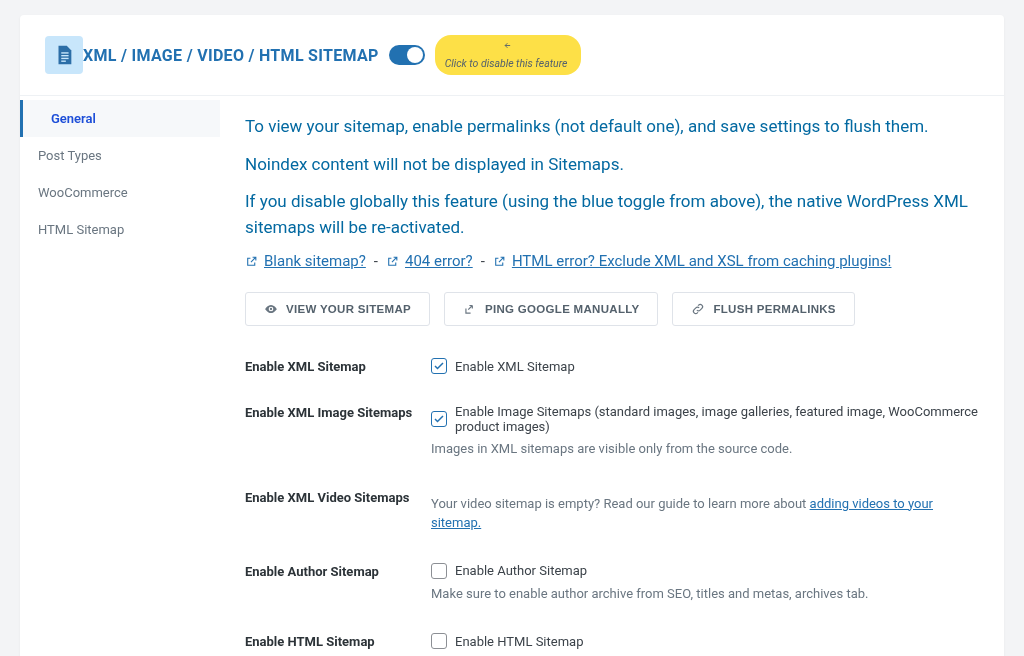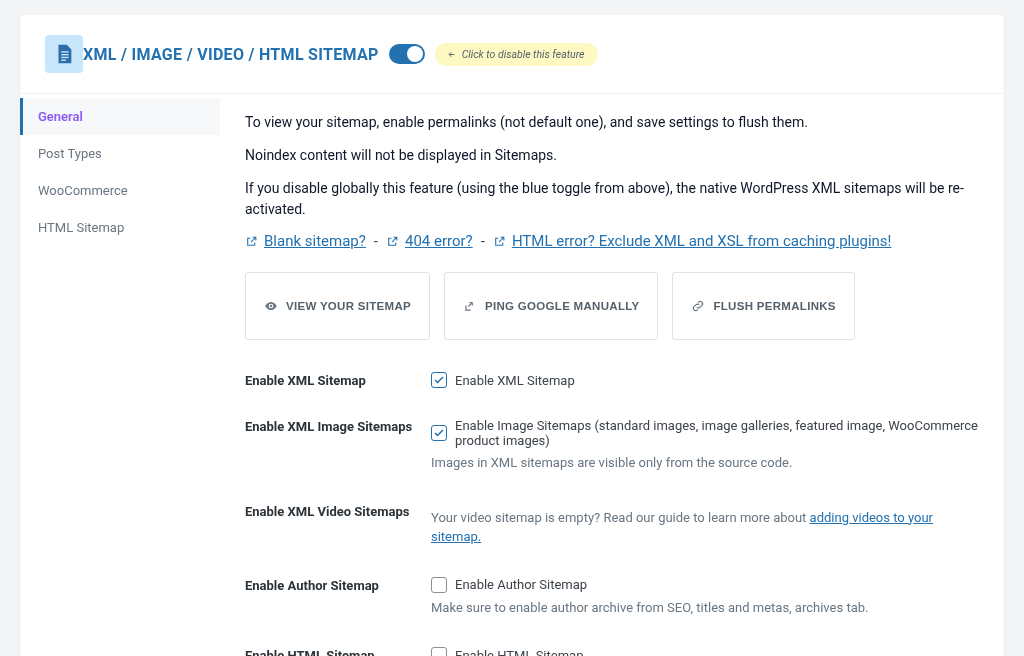--- a/index.html
+++ b/index.html
@@ -58,61 +58,62 @@
     .toggle .knob {
       position: absolute;
       right: 2px;
       top: 2px;
       width: 16px;
       height: 16px;
       background: #fff;
       border-radius: 50%;
     }
     .toggle-hint {
-      background: #fef9c3;
+      background: #fde047;
       border-radius: 16px;
       padding: 5px 14px 5px 10px;
       display: flex;
       align-items: center;
       gap: 6px;
       font-size: 10.5px;
       font-style: italic;
       color: #54616c;
+      flex-direction: column;
     }
     .toggle-hint svg { width: 11px; height: 11px; stroke:#54616c; stroke-width:2; fill:none; }
 
     .body-wrap {
       display: flex;
     }
     .sidebar {
       width: 200px;
       flex-shrink: 0;
       padding-top: 4px;
     }
     .side-item {
       padding: 11px 18px;
       font-size: 13px;
       color: #6a7681;
       cursor: pointer;
     }
     .side-item.active {
       background: #f6f8fa;
-      color: #8b5cf6;
+      color: #1d4ed8;
       font-weight: 600;
       border-left: 3px solid #2271b1;
-      padding-left: 15px;
+      padding-left: 28px;
     }
     .content {
       flex: 1;
       padding: 18px 25px 25px;
     }
     .intro p {
       margin-bottom: 12px;
-      font-size: 14px;
-      color: #0f172a;
+      font-size: 17px;
+      color: #0369a1;
       line-height: 1.5;
     }
     .links-row {
       display: flex;
       align-items: center;
       gap: 6px;
       flex-wrap: wrap;
       font-size: 15px;
       margin-bottom: 22px;
     }
@@ -129,21 +130,21 @@
 
     .action-row {
       display: flex;
       gap: 14px;
       margin-bottom: 32px;
     }
     .btn {
       border: 1px solid #dfe3e9;
       background: #fff;
       border-radius: 3px;
-      padding: 26px 18px;
+      padding: 9px 18px;
       display: flex;
       align-items: center;
       gap: 8px;
       font-size: 11.5px;
       font-weight: 700;
       color: #54616c;
       cursor: pointer;
       letter-spacing: 0.3px;
     }
     .btn svg { width: 14px; height: 14px; fill: #6a7681; }

